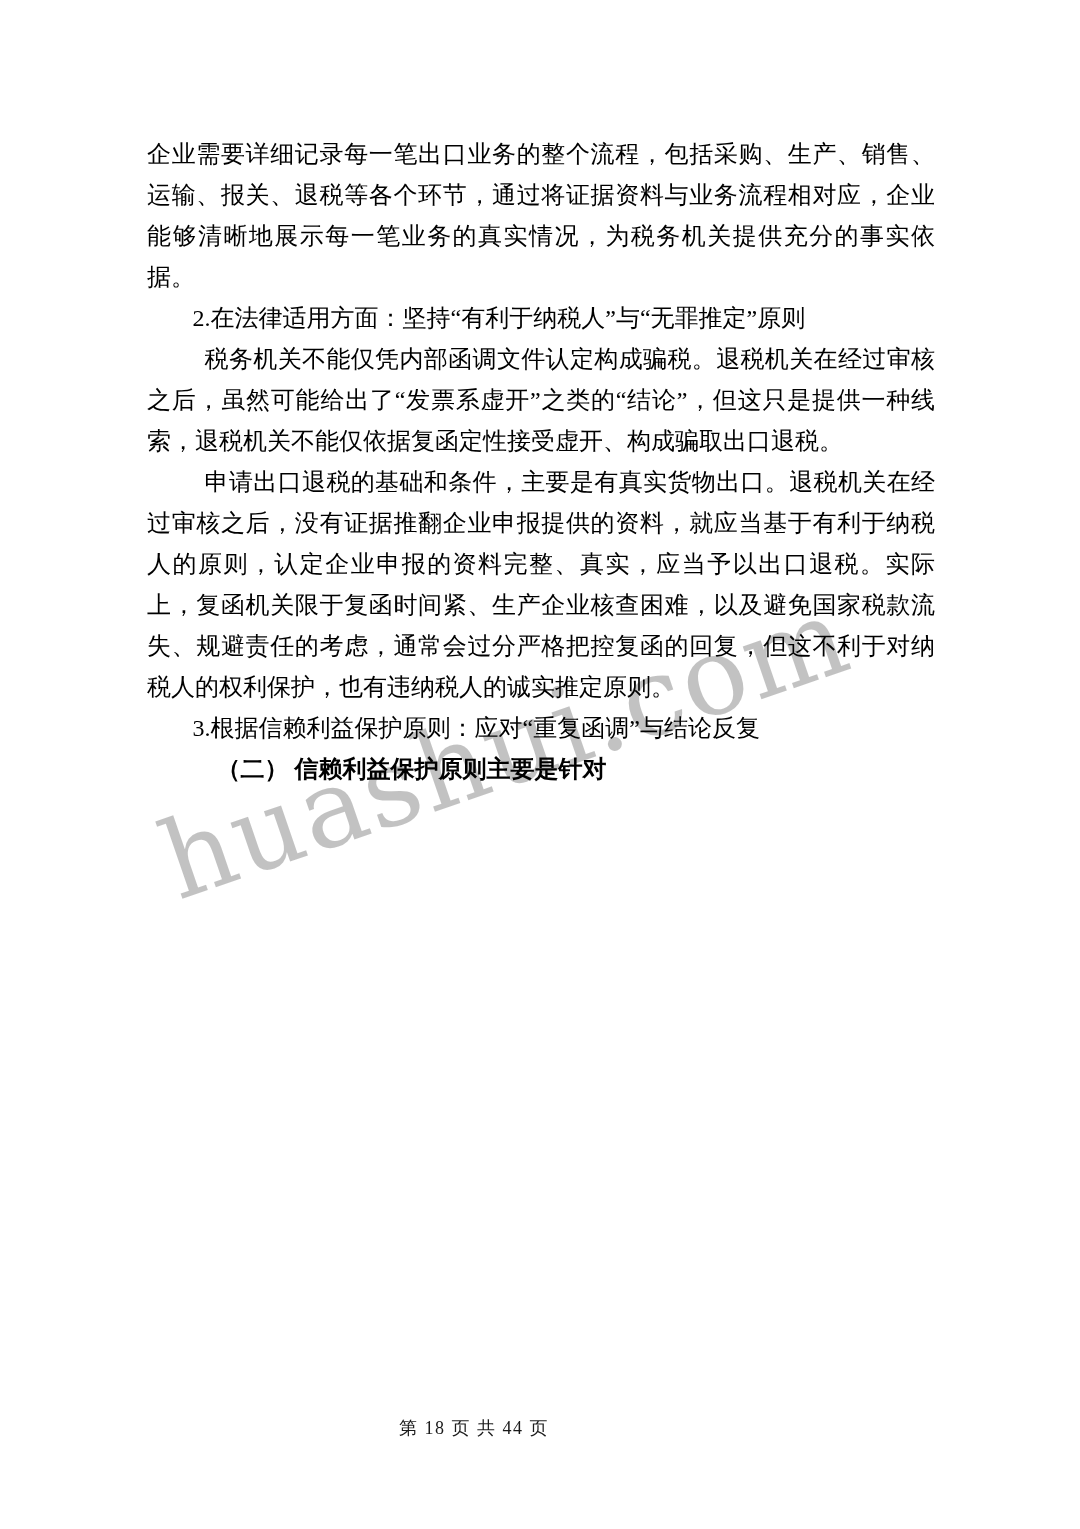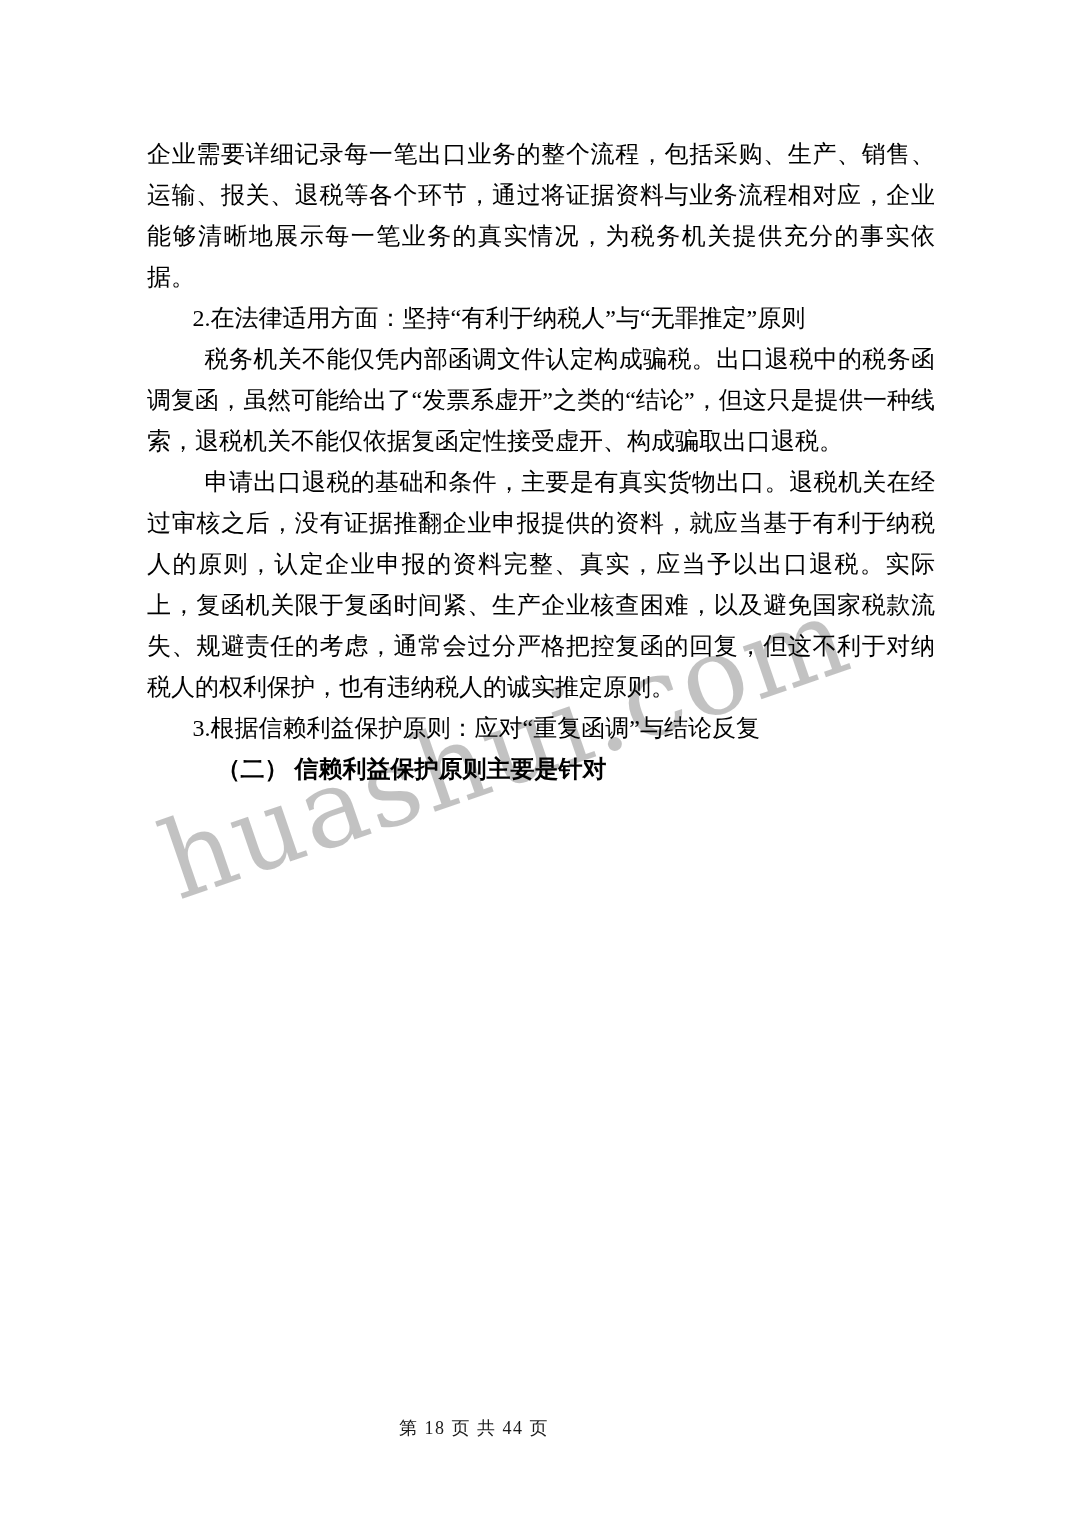--- a/index.html
+++ b/index.html
@@ -78,21 +78,21 @@
 </head>
 <body>
 
 <div class="page">
 
   <div class="watermark">huashui.com</div>
 
   <div class="content">
     <p class="para-continuation">企业需要详细记录每一笔出口业务的整个流程，包括采购、生产、销售、运输、报关、退税等各个环节，通过将证据资料与业务流程相对应，企业能够清晰地展示每一笔业务的真实情况，为税务机关提供充分的事实依据。</p>
     <h3 class="heading-num">2.在法律适用方面：坚持“有利于纳税人”与“无罪推定”原则</h3>
-    <p class="para">税务机关不能仅凭内部函调文件认定构成骗税。出口退税中的税务函调复函，虽然可能给出了“发票系虚开”之类的“结论”，但这只是提供一种线索，退税机关不能仅依据复函定性接受虚开、构成骗取出口退税。</p>
+    <p class="para">税务机关不能仅凭内部函调文件认定构成骗税。退税机关在经过审核之后，虽然可能给出了“发票系虚开”之类的“结论”，但这只是提供一种线索，退税机关不能仅依据复函定性接受虚开、构成骗取出口退税。</p>
     <p class="para">申请出口退税的基础和条件，主要是有真实货物出口。退税机关在经过审核之后，没有证据推翻企业申报提供的资料，就应当基于有利于纳税人的原则，认定企业申报的资料完整、真实，应当予以出口退税。实际上，复函机关限于复函时间紧、生产企业核查困难，以及避免国家税款流失、规避责任的考虑，通常会过分严格把控复函的回复，但这不利于对纳税人的权利保护，也有违纳税人的诚实推定原则。</p>
     <h3 class="heading-num">3.根据信赖利益保护原则：应对“重复函调”与结论反复</h3>
     <h4 class="heading-section">（二） 信赖利益保护原则主要是针对</h4>
   </div>
 
   <div class="footer">
     <span>第 18 页 共 44 页</span>
   </div>
 
 </div>

